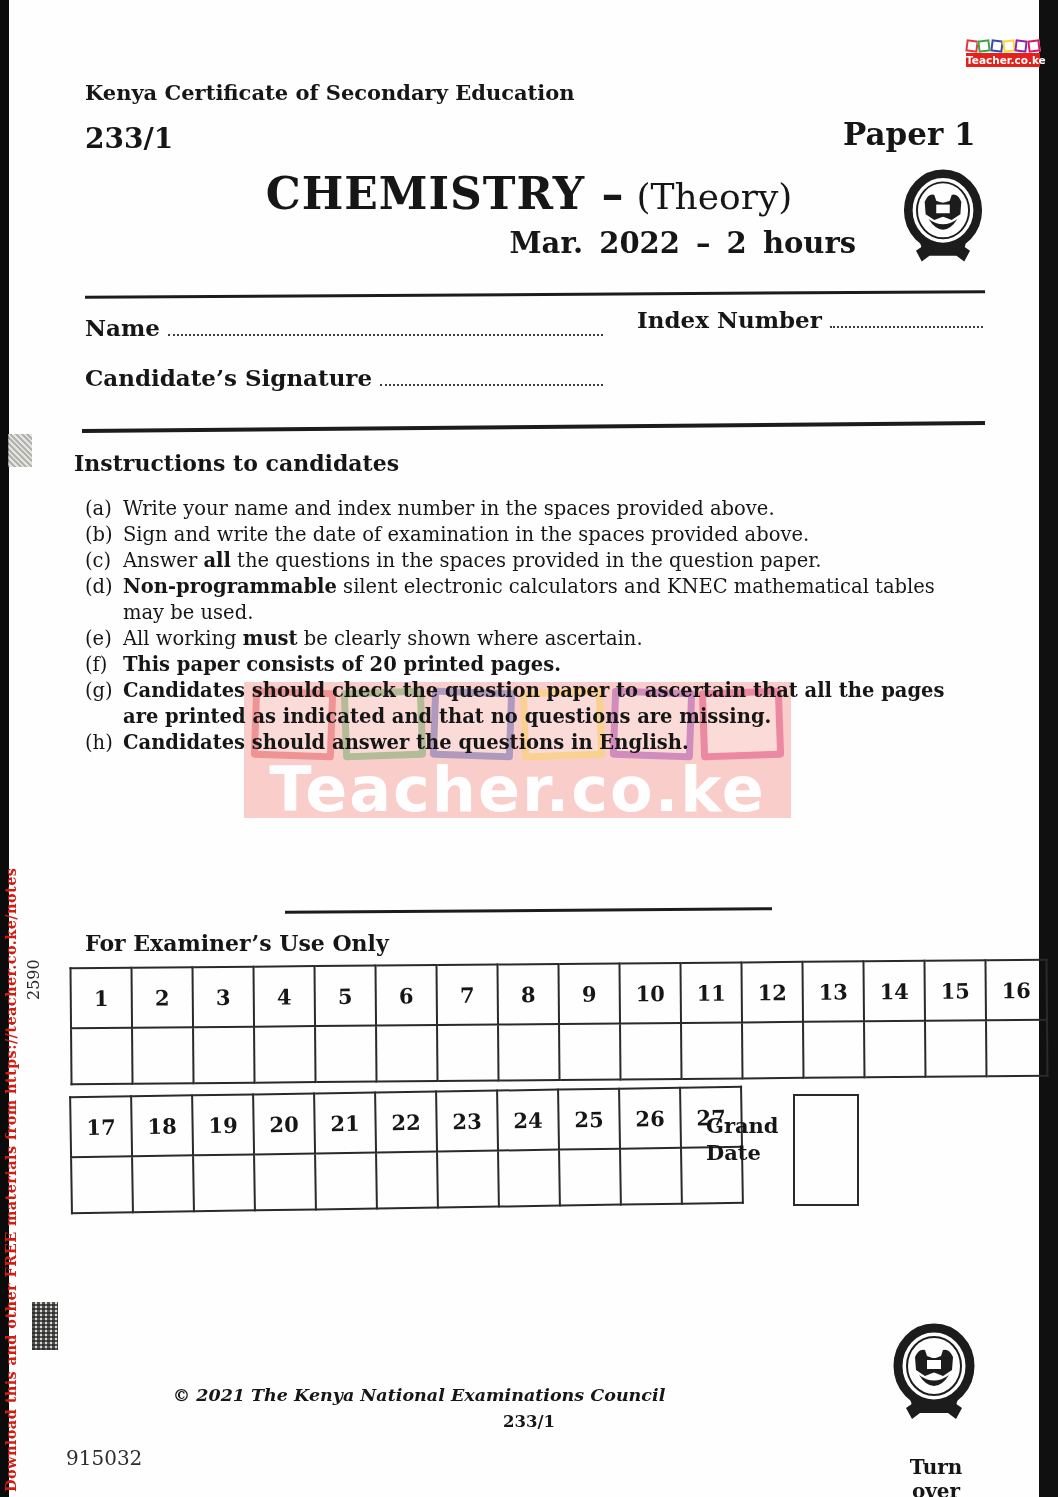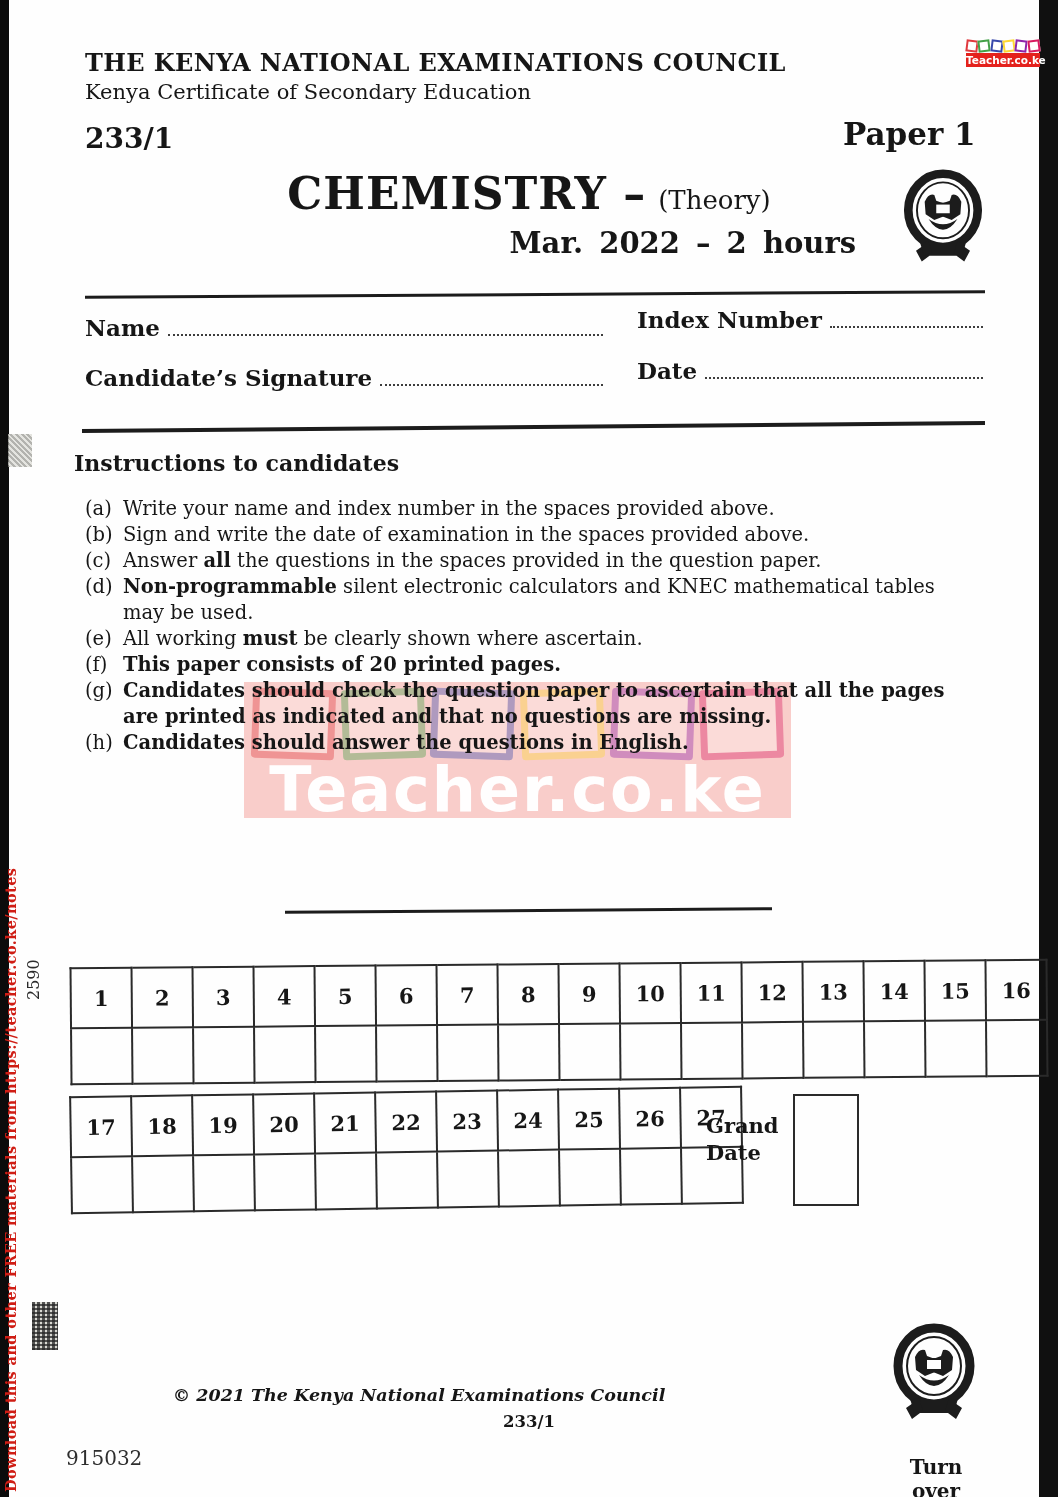--- a/index.html
+++ b/index.html
@@ -26,26 +26,26 @@
 
   
   .badge{position:absolute;left:966px;top:40px;width:74px;}
   .badge-squares{display:flex;justify-content:space-between;margin-bottom:1px;}
   .badge-sq{display:inline-block;width:9px;height:8px;background:#fff;border:2px solid #c00;}
   .badge-label{background:#e4211c;color:#fff;font-family:"DejaVu Sans",sans-serif;
      font-weight:bold;font-size:10.5px;line-height:14px;text-align:center;}
 
   
   .council{position:absolute;left:85px;top:48px;font-size:24px;font-weight:bold;letter-spacing:.4px;}
-  .certificate{position:absolute;left:85px;top:80px;font-size:21px;font-weight:normal;}
+  .certificate{position:absolute;left:85px;top:80px;font-size:21px;font-weight:bold;}
   .paper-code{position:absolute;left:85px;top:122px;font-size:28px;font-weight:bold;}
   .paper-label{position:absolute;left:843px;top:116px;font-size:31px;font-weight:bold;}
   .subject-line{position:absolute;left:0;top:168px;width:1058px;text-align:center;}
   .subject{font-size:44px;font-weight:bold;letter-spacing:1px;}
-  .subject-suffix{font-size:26px;margin-left:12px;}
+  .subject-suffix{font-size:36px;margin-left:12px;}
   .session{position:absolute;left:0;top:226px;width:856px;text-align:right;
      font-size:29px;font-weight:bold;word-spacing:6px;}
   .logo-top{position:absolute;left:893px;top:166px;width:100px;height:108px;}
   .logo-bottom{position:absolute;left:884px;top:1320px;width:100px;height:112px;}
   .knec-logo svg{width:100%;height:100%;}
 
   
   .hr{position:absolute;background:#1c1c1c;}
   .hr1{left:85px;top:293px;width:900px;height:3px;transform:rotate(-.35deg);}
   .hr2{left:82px;top:425px;width:903px;height:4px;transform:rotate(-.5deg);}
@@ -116,21 +116,20 @@
         <span class="badge-sq" style="border-color: rgb(224, 57, 62); transform: rotate(7deg);"></span>
         <span class="badge-sq" style="border-color: rgb(67, 160, 71); transform: rotate(-7deg);"></span>
         <span class="badge-sq" style="border-color: rgb(57, 73, 171); transform: rotate(7deg);"></span>
         <span class="badge-sq" style="border-color: rgb(253, 216, 53); transform: rotate(-7deg);"></span>
         <span class="badge-sq" style="border-color: rgb(142, 36, 170); transform: rotate(7deg);"></span>
         <span class="badge-sq" style="border-color: rgb(216, 27, 96); transform: rotate(-7deg);"></span>
       </div>
     <div class="badge-label" style="background: rgb(228, 33, 28);">Teacher.co.ke</div>
   </div>
 
-  <div class="council">THE KENYA NATIONAL EXAMINATIONS COUNCIL</div>
   <div class="certificate">Kenya Certificate of Secondary Education</div>
   <div class="paper-code">233/1</div>
   <div class="paper-label">Paper 1</div>
 
   <div class="subject-line">
     <span class="subject">CHEMISTRY –</span><span class="subject-suffix">(Theory)</span>
   </div>
   <div class="session">Mar. 2022 – 2 hours</div>
 
   <div class="knec-logo logo-top" id="logo-top">
@@ -154,24 +153,20 @@
     <span class="dots"></span>
   </div>
   <div class="field-row row-index">
     <span class="f-label">Index Number</span>
     <span class="dots"></span>
   </div>
   <div class="field-row row-sig">
     <span class="f-label">Candidate’s Signature</span>
     <span class="dots"></span>
   </div>
-  <div class="field-row row-date">
-    <span class="f-label">Date</span>
-    <span class="dots"></span>
-  </div>
 
   <div class="hr hr2"></div>
 
   <div class="instr-title">Instructions to candidates</div>
   <div class="instr-list" id="instructions-list">
       <div class="instr-row">
         <span class="instr-label">(a)</span>
         <span class="instr-text"><span>Write your name and index number in the spaces provided above.</span></span>
       </div>
       <div class="instr-row">
@@ -211,20 +206,21 @@
         <span class="wm-sq" style="border-color: rgb(57, 73, 171); transform: rotate(2deg);"></span>
         <span class="wm-sq" style="border-color: rgb(253, 216, 53); transform: rotate(-2deg);"></span>
         <span class="wm-sq" style="border-color: rgb(142, 36, 170); transform: rotate(2deg);"></span>
         <span class="wm-sq" style="border-color: rgb(216, 27, 96); transform: rotate(-2deg);"></span>
       </div>
     <div class="wm-text">Teacher.co.ke</div>
   </div>
 
   <div class="hr hr-mid"></div>
 
+  <div class="examiner-title">For Examiner’s Use Only</div>
   <table class="score-table t1" id="score-table-1">
       <tbody>
         <tr>
           <td class="num">1</td>
           <td class="num">2</td>
           <td class="num">3</td>
           <td class="num">4</td>
           <td class="num">5</td>
           <td class="num">6</td>
           <td class="num">7</td>

